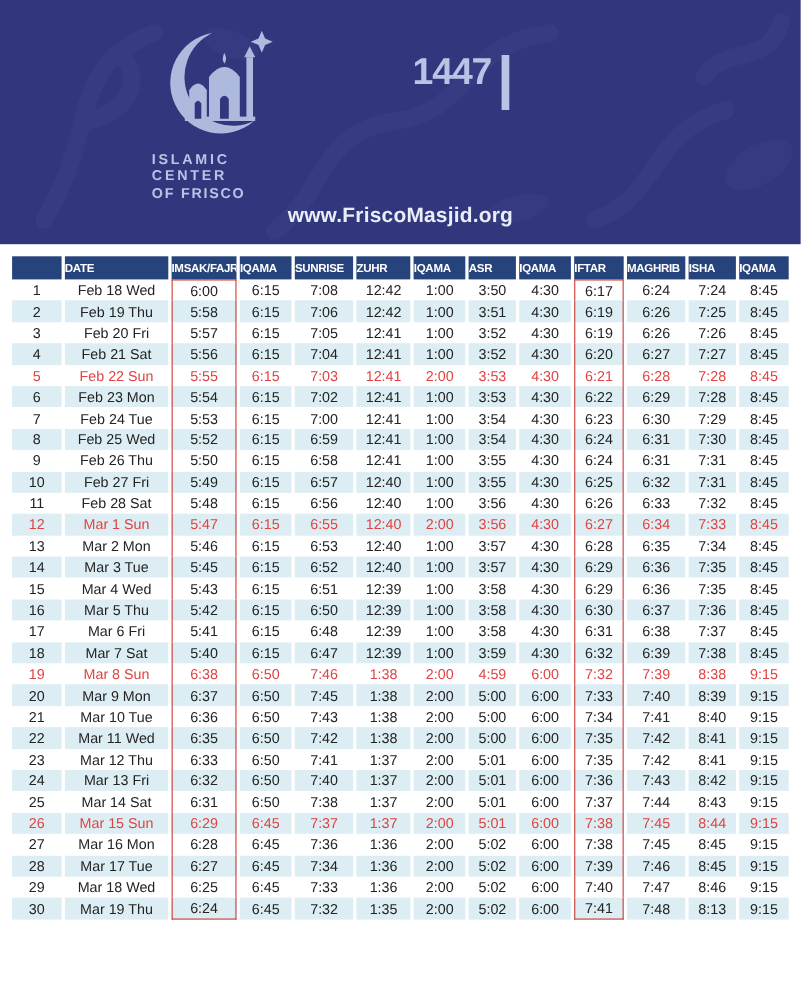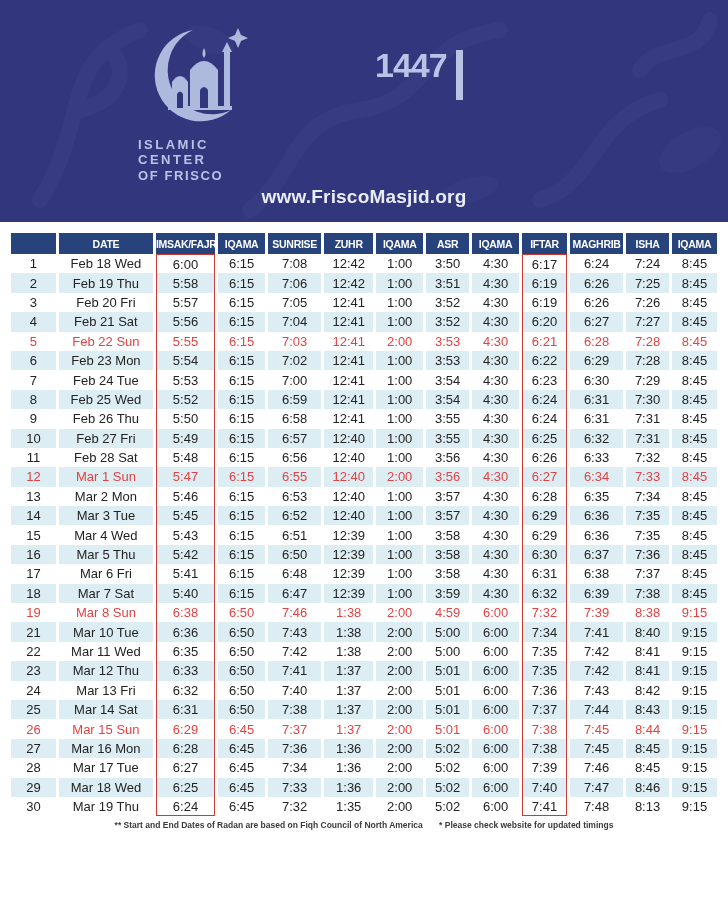--- a/index.html
+++ b/index.html
@@ -68,21 +68,21 @@
   .table-wrap{width:712px;margin:11px auto 0 auto;}
   table{
     width:712px;table-layout:fixed;
     border-collapse:separate;border-spacing:3px 0;
   }
   th{
     background:var(--header-bg);
     color:#fff;
     font-size:10.5px;font-weight:bold;
     letter-spacing:-0.3px;
-    height:21px;text-align:center;
+    height:21px;text-align:left;
     overflow:hidden;white-space:nowrap;
   }
   td{
     height:19.4px;
     font-size:13px;
     color:var(--body-text);
     text-align:center;white-space:nowrap;overflow:hidden;
   }
   tbody tr:nth-child(even) td{background:var(--stripe-bg);}
   tbody tr.hl td{color:var(--red-text);}
@@ -457,20 +457,35 @@
           <td class="c5">1:38</td>
           <td class="c6">2:00</td>
           <td class="c7">4:59</td>
           <td class="c8">6:00</td>
           <td class="c9">7:32</td>
           <td class="c10">7:39</td>
           <td class="c11">8:38</td>
           <td class="c12">9:15</td>
         </tr>
         <tr>
+          <td class="c0">20</td>
+          <td class="c1">Mar 9 Mon</td>
+          <td class="c2">6:37</td>
+          <td class="c3">6:50</td>
+          <td class="c4">7:45</td>
+          <td class="c5">1:38</td>
+          <td class="c6">2:00</td>
+          <td class="c7">5:00</td>
+          <td class="c8">6:00</td>
+          <td class="c9">7:33</td>
+          <td class="c10">7:40</td>
+          <td class="c11">8:39</td>
+          <td class="c12">9:15</td>
+        </tr>
+        <tr>
           <td class="c0">21</td>
           <td class="c1">Mar 10 Tue</td>
           <td class="c2">6:36</td>
           <td class="c3">6:50</td>
           <td class="c4">7:43</td>
           <td class="c5">1:38</td>
           <td class="c6">2:00</td>
           <td class="c7">5:00</td>
           <td class="c8">6:00</td>
           <td class="c9">7:34</td>
@@ -608,17 +623,13 @@
           <td class="c6">2:00</td>
           <td class="c7">5:02</td>
           <td class="c8">6:00</td>
           <td class="c9">7:41</td>
           <td class="c10">7:48</td>
           <td class="c11">8:13</td>
           <td class="c12">9:15</td>
         </tr>
       </tbody>
   </table>
-  <div class="footnotes">
-    <span>** Start and End Dates of Radan are based on Fiqh Council of North America</span>
-    <span>* Please check website for updated timings</span>
-  </div>
 </div>
 
 </body></html>

